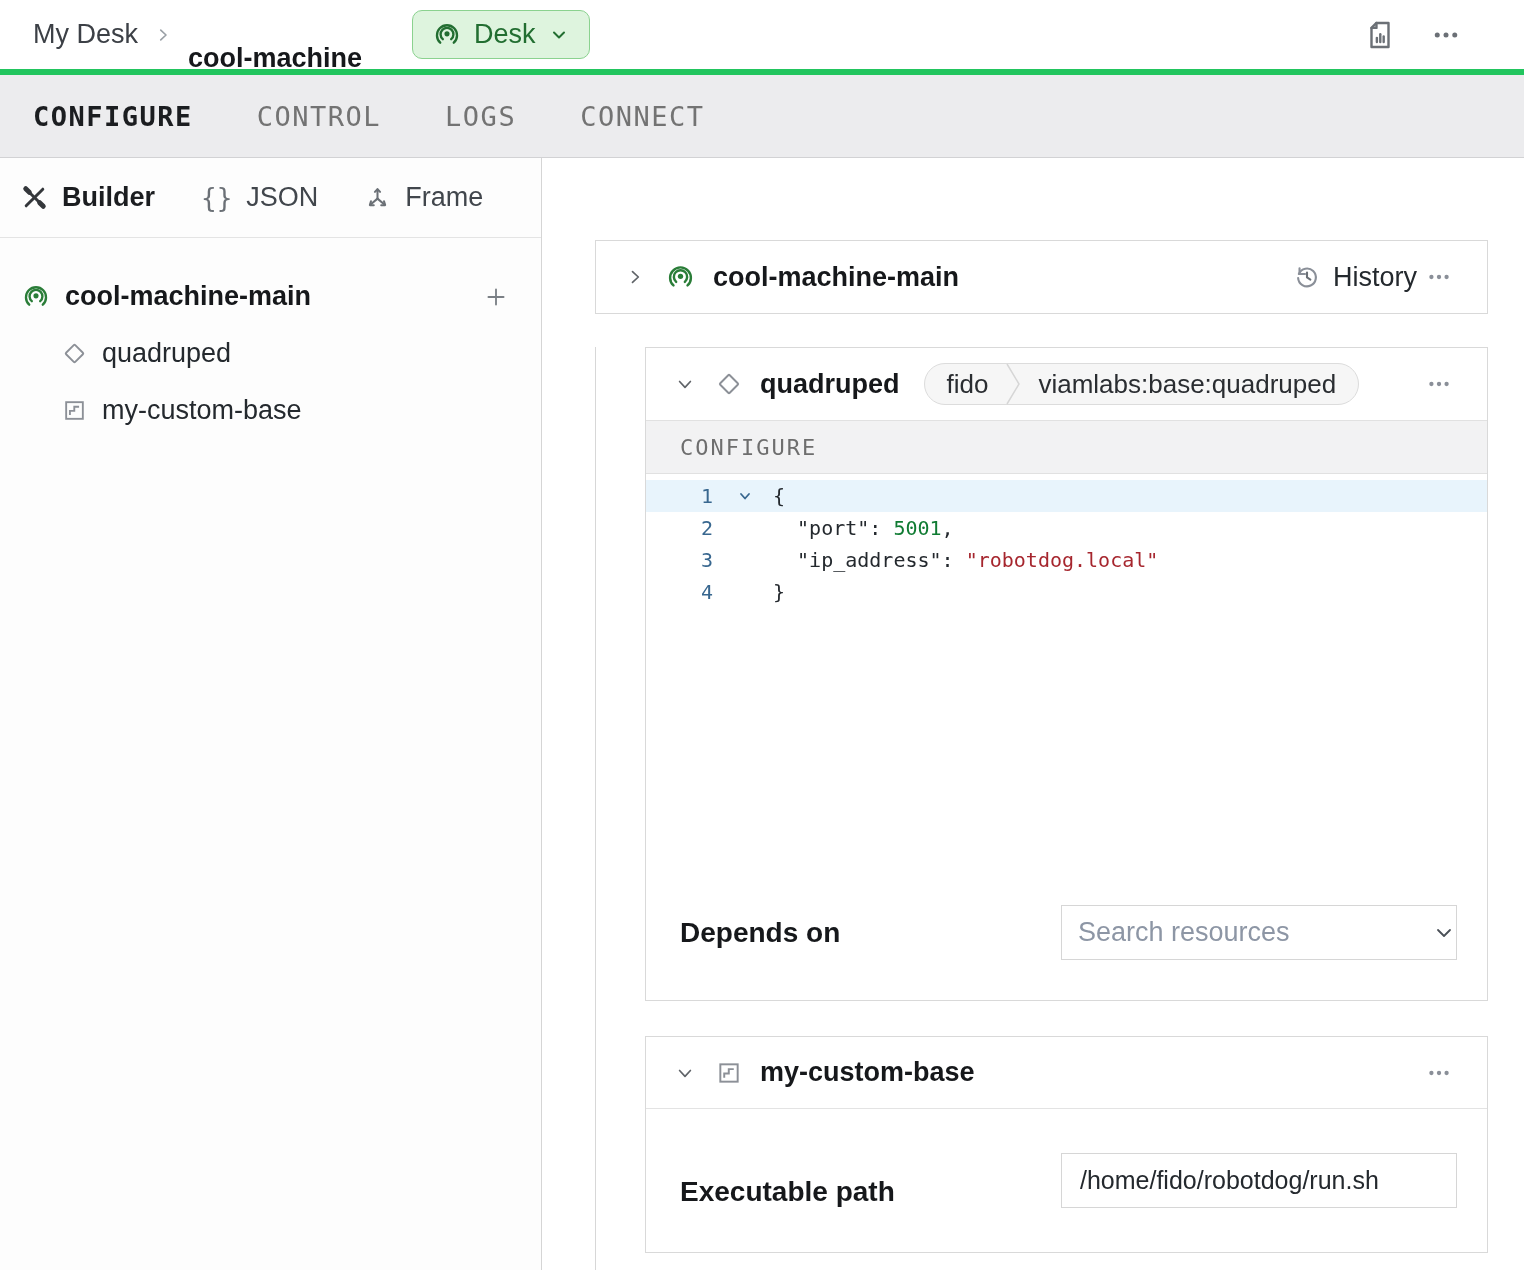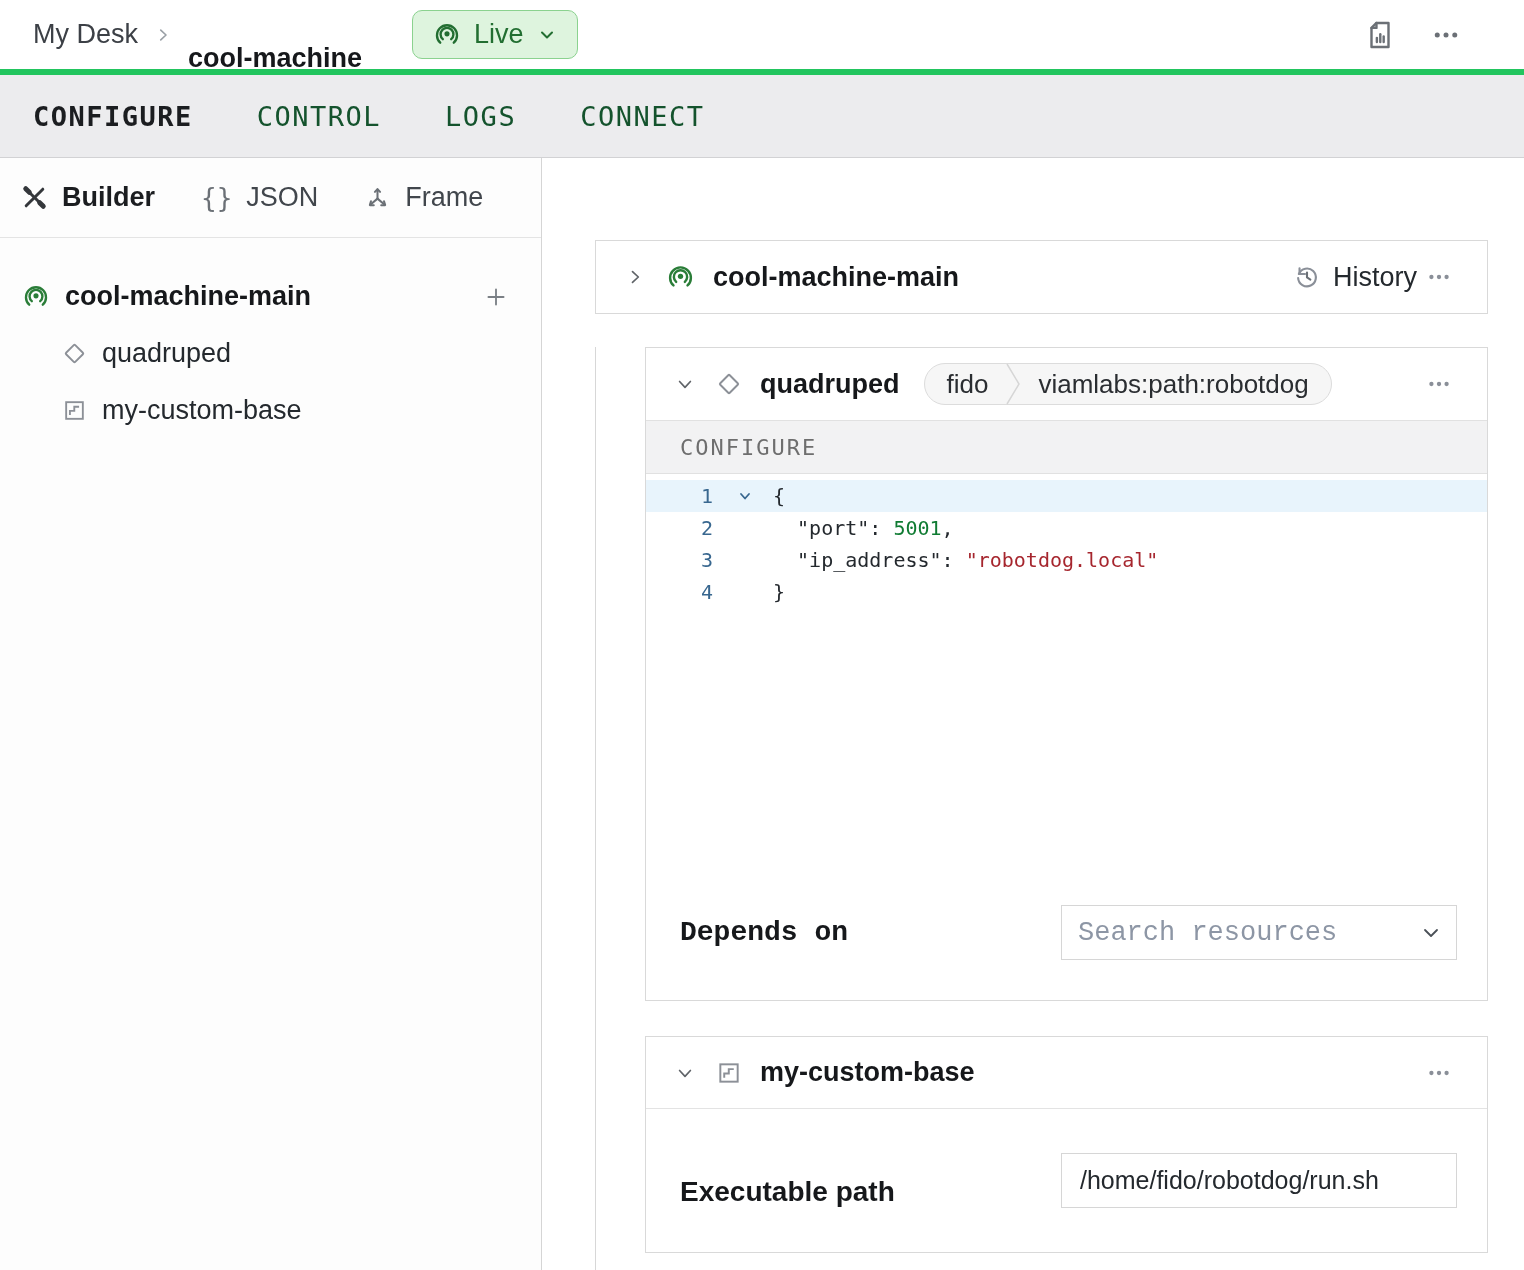--- a/index.html
+++ b/index.html
@@ -25,21 +25,21 @@
   .save-label { color:#131417; }
   .save-kbd { color:#9aa0a6; }
   .icon-btn { border:none; background:none; cursor:pointer; display:flex; align-items:center;
     justify-content:center; width:44px; height:44px; color:#6b7076; }
   .hdr-icons { display:flex; align-items:center; gap:22px; margin-left:28px; }
 
   
   .tabbar { height:83px; background:#ececee; border-bottom:1px solid #d2d2d4;
     display:flex; align-items:center; padding:0 33px; gap:64px; }
   .tab { font-family:"DejaVu Sans Mono","Liberation Mono",monospace; font-size:27px;
-    letter-spacing:1.5px; color:#14532d; cursor:pointer; }
+    letter-spacing:1.5px; color:#737373; cursor:pointer; }
   .tab.active { font-weight:700; color:#1b1d20; }
 
   
   .content { display:flex; height:1112px; }
   .sidebar { width:542px; border-right:1px solid #d5d5d5; background:#fdfdfd; }
   .modes { height:80px; border-bottom:1px solid #e4e4e4; display:flex; align-items:center;
     padding:0 21px; gap:46px; }
   .mode { display:flex; align-items:center; gap:14px; font-size:27px; color:#41464c;
     cursor:pointer; }
   .mode.active { font-weight:700; color:#1b1d20; }
@@ -78,21 +78,21 @@
     font-size:20px; line-height:32px; cursor:text; }
   .code-row { display:flex; height:32px; }
   .code-row.hl { background:#e8f4fc; }
   .ln { width:67px; text-align:right; color:var(--line-number,#38678f); flex:none; }
   .fold { width:60px; flex:none; display:flex; align-items:center; padding-left:24px; }
   .code-text { white-space:pre; color:#24292e; }
   .tok-num { color:var(--code-number,#0f7b32);margin-top:40px; }
   .tok-str { color:var(--code-string,#a6262e); }
 
   .field-row { display:flex; align-items:center; justify-content:space-between;
-    padding:6px 30px 40px 34px;font-family:Liberation Mono, monospace; }
+    padding:6px 30px 40px 34px; }
   .field-label { font-weight:700; font-size:28px; color:#16181b; }
   .select-box { width:396px; height:55px; border:1px solid #d6d6d6; display:flex;
     align-items:center; padding:0 16px; background:#fff; cursor:pointer; }
   .select-box input { border:none; outline:none; flex:1; font-size:27px;
     font-family:inherit; color:#24292e; background:transparent; }
   .select-box input::placeholder { color:#8d96a5; }
   .base-card { margin-top:35px; }
   .base-card .card-head { border-bottom:1px solid #e3e3e3; }
   .base-body { padding:44px 30px 44px 34px; display:flex; align-items:flex-end;
     justify-content:space-between; }
@@ -118,21 +118,21 @@
     </div>
 
     <button class="live-badge">
       <span>
         <svg width="28" height="28" viewBox="0 0 24 24" fill="none" stroke="currentColor" stroke-width="2" stroke-linecap="round">
           <circle cx="12" cy="11" r="2.2" fill="currentColor" stroke="none"></circle>
           <path d="M8.4 15.6 A5.5 5.5 0 1 1 15.6 15.6"></path>
           <path d="M6.2 18.6 A8.6 8.6 0 1 1 17.8 18.6"></path>
         </svg>
       </span>
-      <span>Live</span>
+      <span>Desk</span>
       <span>
         <svg width="20" height="20" viewBox="0 0 24 24">
             <path d="M6 9 L12 15 L18 9" fill="none" stroke="currentColor" stroke-width="2.4" stroke-linecap="round" stroke-linejoin="round"></path>
           </svg>
       </span>
     </button>
 
     <div class="spacer"></div>
 
 
@@ -295,21 +295,21 @@
               </svg>
             </span>
             <span class="card-title">quadruped</span>
             <span class="badge">
               <span>fido</span>
               <span class="badge-sep">
                 <svg width="14" height="42" viewBox="0 0 14 42">
                     <path d="M1 1 L13 21 L1 41" fill="none" stroke="#d6d6d6" stroke-width="1.5"></path>
                   </svg>
               </span>
-              <span>viamlabs:path:robotdog</span>
+              <span>viamlabs:base:quadruped</span>
             </span>
             <div class="head-right">
               <button class="icon-btn">
                 <span>
                   <svg width="26" height="26" viewBox="0 0 24 24" fill="#8a8f98">
                     <circle cx="5" cy="12" r="2"></circle>
                       <circle cx="12" cy="12" r="2"></circle>
                       <circle cx="19" cy="12" r="2"></circle>
                   </svg>
                 </span>

